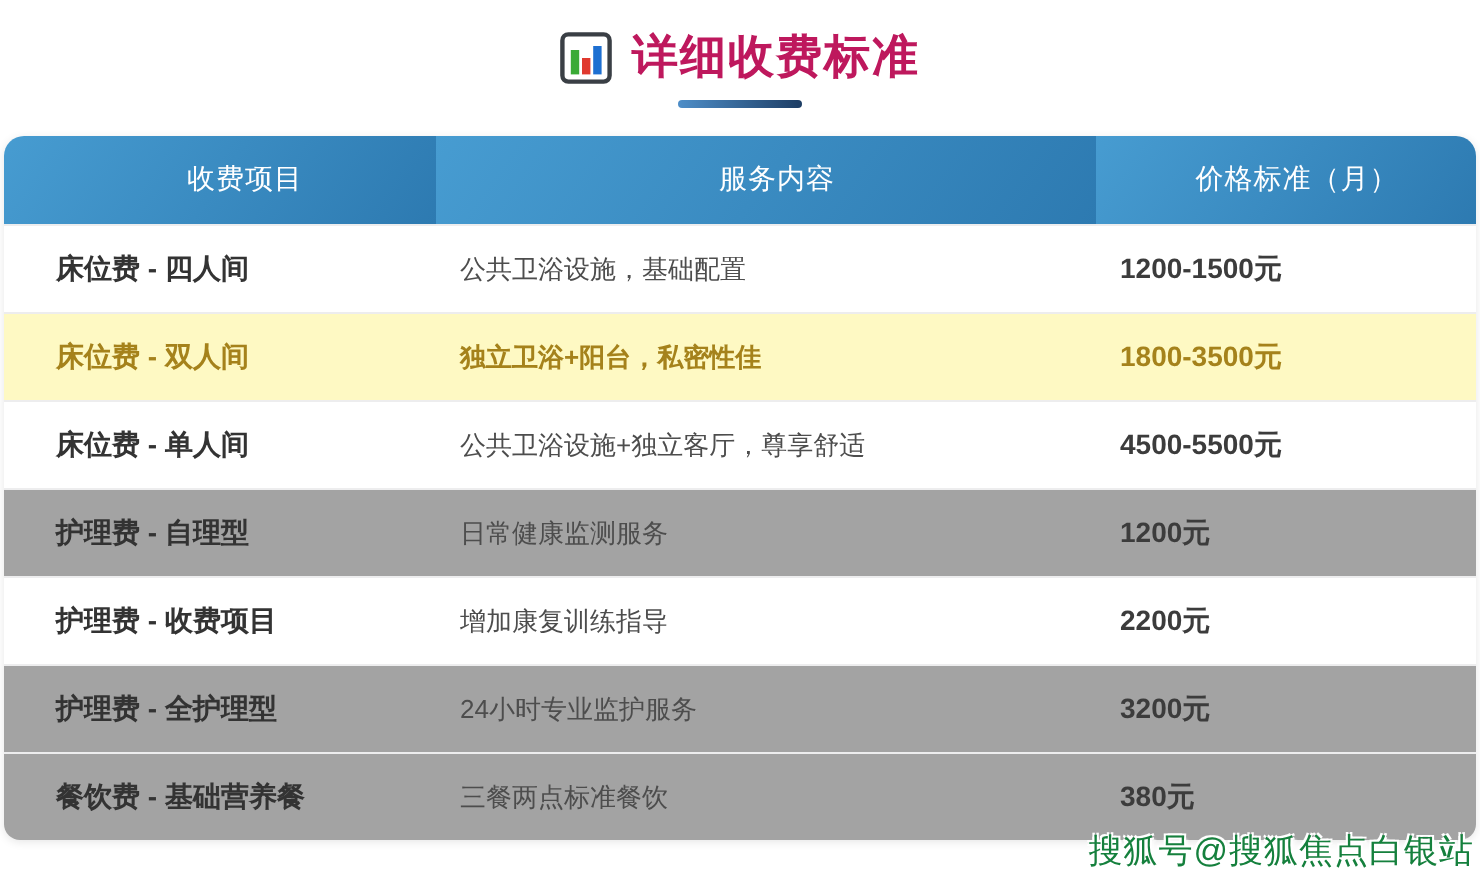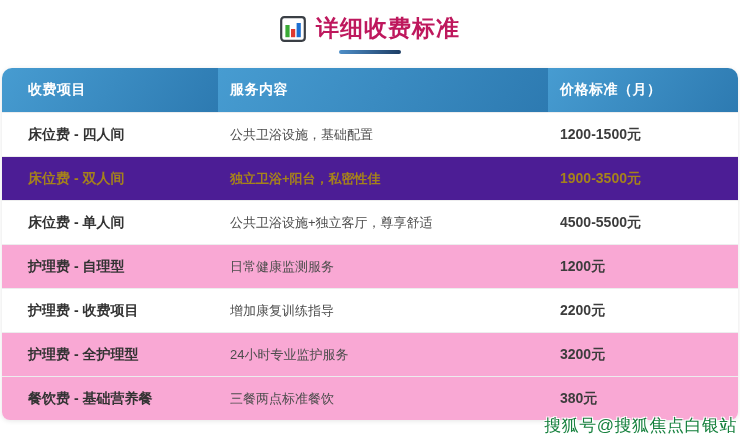--- a/index.html
+++ b/index.html
@@ -34,42 +34,42 @@
     overflow:hidden;
     box-shadow:0 1px 5px rgba(0,0,0,0.10);
     background:#fff;
   }
   table { border-collapse:collapse; width:100%; table-layout:fixed; }
   col.c-item    { width:216px; }
   col.c-service { width:330px; }
   col.c-price   { width:190px; }
 
   th {
-    height:42px; text-align:left; vertical-align:middle;
-    color:#ffffff; font-size:14px; font-weight:bold;
+    height:42px; text-align:center; vertical-align:middle;
+    color:#ffffff; font-size:14px; font-weight:normal;
     background:linear-gradient(125deg,#479cd1 0%,#2d7ab1 100%);
     letter-spacing:0.5px;
     margin-top:12px;
   }
   th.h-item    { padding-left:26px; }
   th.h-service { padding-left:12px; }
   th.h-price   { padding-left:12px; }
 
   td {
     height:41px; vertical-align:middle;
     border-top:1px solid #ededee;
     background-clip:padding-box;
     margin-top:18px;
   }
   td.cell-item    { padding-left:26px; color:#333333; font-weight:bold; font-size:14px; }
   td.cell-service { padding-left:12px; color:#4d4d4d; font-size:13px; }
   td.cell-price   { padding-left:12px; color:#3c3c3c; font-size:14px;font-weight:bold; }
 
-  tr.alt td { background:#f9a8d4; }
-  tr.highlight td { background:#4c1d95; }
+  tr.alt td { background:#a3a3a3; }
+  tr.highlight td { background:#fef9c3; }
   tr.highlight td.cell-item,
   tr.highlight td.cell-service,
   tr.highlight td.cell-price {
     color:#a5821b; font-weight:bold;
   }
 
   
   .watermark {
     position:absolute; right:3px; bottom:10px;
     font-size:17px; color:#15803d; letter-spacing:0.5px;
@@ -112,21 +112,21 @@
     </thead>
     <tbody>
         <tr>
     <td class="cell-item">床位费 - 四人间</td>
     <td class="cell-service">公共卫浴设施，基础配置</td>
     <td class="cell-price">1200-1500元</td>
   </tr>
         <tr class="highlight">
     <td class="cell-item">床位费 - 双人间</td>
     <td class="cell-service">独立卫浴+阳台，私密性佳</td>
-    <td class="cell-price">1900-3500元</td>
+    <td class="cell-price">1800-3500元</td>
   </tr>
         <tr>
     <td class="cell-item">床位费 - 单人间</td>
     <td class="cell-service">公共卫浴设施+独立客厅，尊享舒适</td>
     <td class="cell-price">4500-5500元</td>
   </tr>
         <tr class="alt">
     <td class="cell-item">护理费 - 自理型</td>
     <td class="cell-service">日常健康监测服务</td>
     <td class="cell-price">1200元</td>

